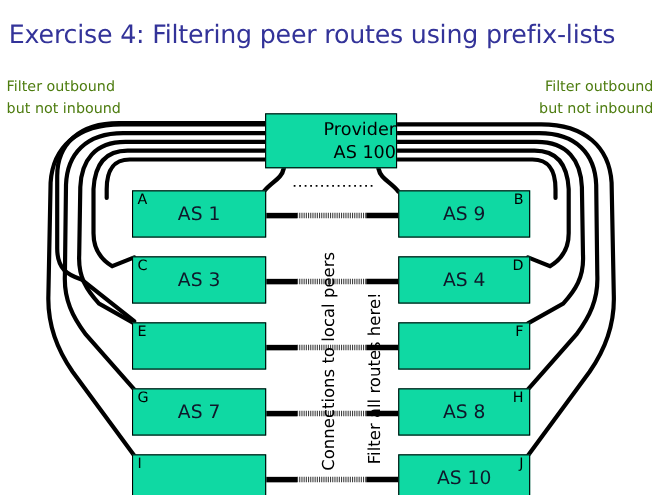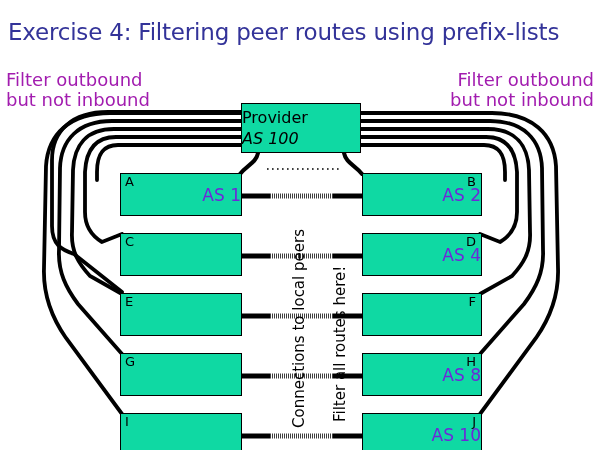--- a/index.html
+++ b/index.html
@@ -32,23 +32,23 @@
     font-size: 23px;
     line-height: 28px;
     color: #333399;
     white-space: nowrap;
     letter-spacing: -0.2px;
   }
 
   
   .caption {
     position: absolute;
-    font-size: 18px;
+    font-size: 13px;
     line-height: 20px;
-    color: #a21caf;
+    color: #4d7c0f;
     white-space: nowrap;
   }
   #caption-left  { left: 6px;  top: 70px; text-align: left; }
   #caption-right { right: 6px; top: 70px; text-align: right; }
   .caption .line { display: block; }
 
   
   #diagram {
     position: absolute;
     left: 0; top: 0;
@@ -61,23 +61,23 @@
     position: absolute;
     background: #0FD9A3;
     border: 1.5px solid #000000;
     box-sizing: border-box;
   }
   .as-box .as-label {
     position: absolute;
     left: 0; right: 0;
     top: 50%;
     transform: translateY(-50%);
-    text-align: right;
+    text-align: center;
     font-size: 17px;
-    color: #6d28d9;
+    color: #0f172a;
     white-space: nowrap;
   }
   .as-box .as-letter {
     position: absolute;
     top: 1px;
     font-size: 13px;
     color: #000000;
     line-height: 14px;
   }
   .as-box.side-left  .as-letter { left: 4px; }
@@ -90,27 +90,27 @@
     top: 103px;
     width: 120px;
     height: 50px;
     background: #0FD9A3;
     border: 1.5px solid #000000;
     box-sizing: border-box;
   }
   #provider-box .pv-line {
     position: absolute;
     left: 0; right: 0;
-    text-align: left;
+    text-align: right;
     font-size: 16px;
     color: #000;
     white-space: nowrap;
   }
   #provider-box .pv-line1 { top: 4px; }
-  #provider-box .pv-line2 { top: 25px; font-style: italic; }
+  #provider-box .pv-line2 { top: 25px; }
 
   
   .vcaption {
     position: absolute;
     transform-origin: 0 0;
     font-size: 15px;
     color: #000000;
     white-space: nowrap;
   }
   #vcap-peers  { left: 290px; top: 428px; transform: rotate(-90deg); }
@@ -209,34 +209,36 @@
     <span class="pv-line pv-line1">Provider</span>
     <span class="pv-line pv-line2">AS 100</span>
   </div>
 
   <div class="as-box side-left" style="left:120px; top:173px; width:122px; height:43px;">
     <span class="as-letter">A</span>
     <span class="as-label">AS 1</span>
   </div>
   <div class="as-box side-left" style="left:120px; top:233px; width:122px; height:43px;">
     <span class="as-letter">C</span>
+    <span class="as-label">AS 3</span>
   </div>
   <div class="as-box side-left" style="left:120px; top:293px; width:122px; height:43px;">
     <span class="as-letter">E</span>
   </div>
   <div class="as-box side-left" style="left:120px; top:353px; width:122px; height:43px;">
     <span class="as-letter">G</span>
+    <span class="as-label">AS 7</span>
   </div>
   <div class="as-box side-left" style="left:120px; top:413px; width:122px; height:43px;">
     <span class="as-letter">I</span>
   </div>
 
   <div class="as-box side-right" style="left:362px; top:173px; width:120px; height:43px;">
     <span class="as-letter">B</span>
-    <span class="as-label">AS 2</span>
+    <span class="as-label">AS 9</span>
   </div>
   <div class="as-box side-right" style="left:362px; top:233px; width:120px; height:43px;">
     <span class="as-letter">D</span>
     <span class="as-label">AS 4</span>
   </div>
   <div class="as-box side-right" style="left:362px; top:293px; width:120px; height:43px;">
     <span class="as-letter">F</span>
   </div>
   <div class="as-box side-right" style="left:362px; top:353px; width:120px; height:43px;">
     <span class="as-letter">H</span>

